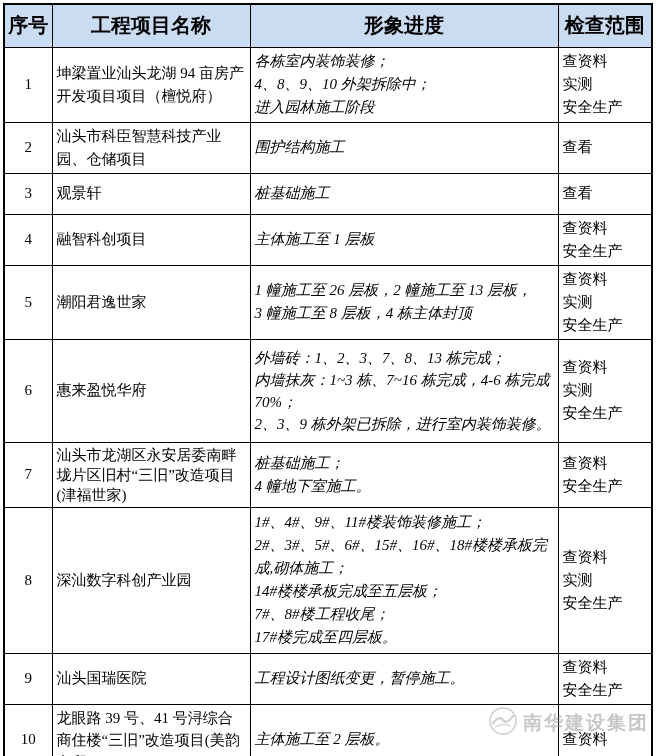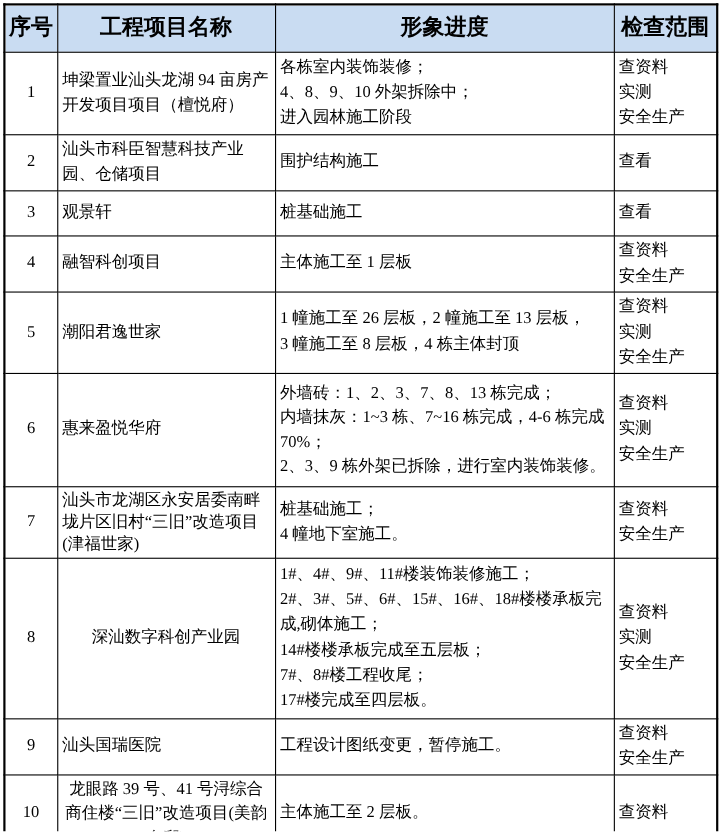--- a/index.html
+++ b/index.html
@@ -39,22 +39,22 @@
   table.report th {
     background: #C9DCF2;
     font-size: 20px;
     font-weight: bold;
     text-align: center;
     white-space: nowrap;
     padding: 2px 2px;
   }
   td.cell-no    { text-align: center; }
   td.cell-name  { text-align: left; padding-left: 6px; }
-  td.cell-name.center { text-align: center; padding-left: 4px; }
-  td.cell-prog  { text-align: left; padding-left: 7px; }
+  td.cell-name.center { padding-left: 4px; }
+  td.cell-prog  { text-align: left; padding-left: 7px; font-style: italic; }
   td.cell-scope { text-align: left; line-height: 22px; }
   tr.r-header { height: 43px; }
   tr.r1  { height: 75px; }
   tr.r2  { height: 47px; }
   tr.r3  { height: 41px; }
   tr.r4  { height: 41px; }
   tr.r5  { height: 72px; }
   tr.r6  { height: 103px; }
   tr.r6 td.cell-prog { line-height: 22px; }
   tr.r7  { height: 62px; }
@@ -192,14 +192,24 @@
 
       <tr class="r10">
         <td class="cell-no">10</td>
         <td class="cell-name center">龙眼路 39 号、41 号浔综合商住楼“三旧”改造项目(美韵名邸)</td>
         <td class="cell-prog">主体施工至 2 层板。</td>
         <td class="cell-scope">查资料</td>
       </tr>
     </tbody>
   </table>
 
+  <div class="watermark">
+    <span class="wm-logo">
+      <svg width="30" height="30" viewBox="0 0 30 30">
+        <circle cx="15" cy="15" r="13" fill="none" stroke="#a8a8a8" stroke-width="1.6"></circle>
+        <path d="M5 17 Q 11 9, 15 14 Q 19 19, 25 10" fill="none" stroke="#a8a8a8" stroke-width="2.2" stroke-linecap="round"></path>
+        <path d="M8 21 Q 15 16, 22 20" fill="none" stroke="#b5b5b5" stroke-width="1.4" stroke-linecap="round"></path>
+      </svg>
+    </span>
+    <span class="wm-text">南华建设集团</span>
+  </div>
 
 </div>
 
 </body></html>

